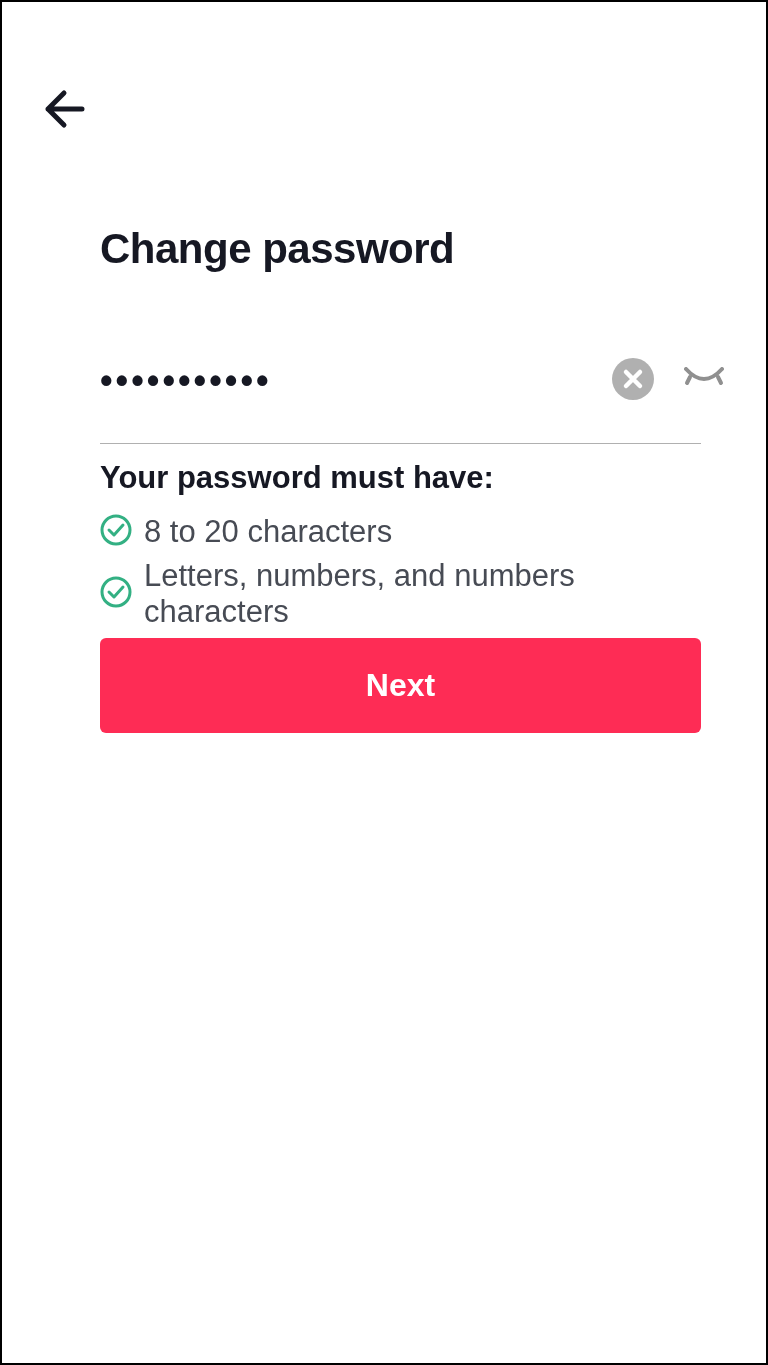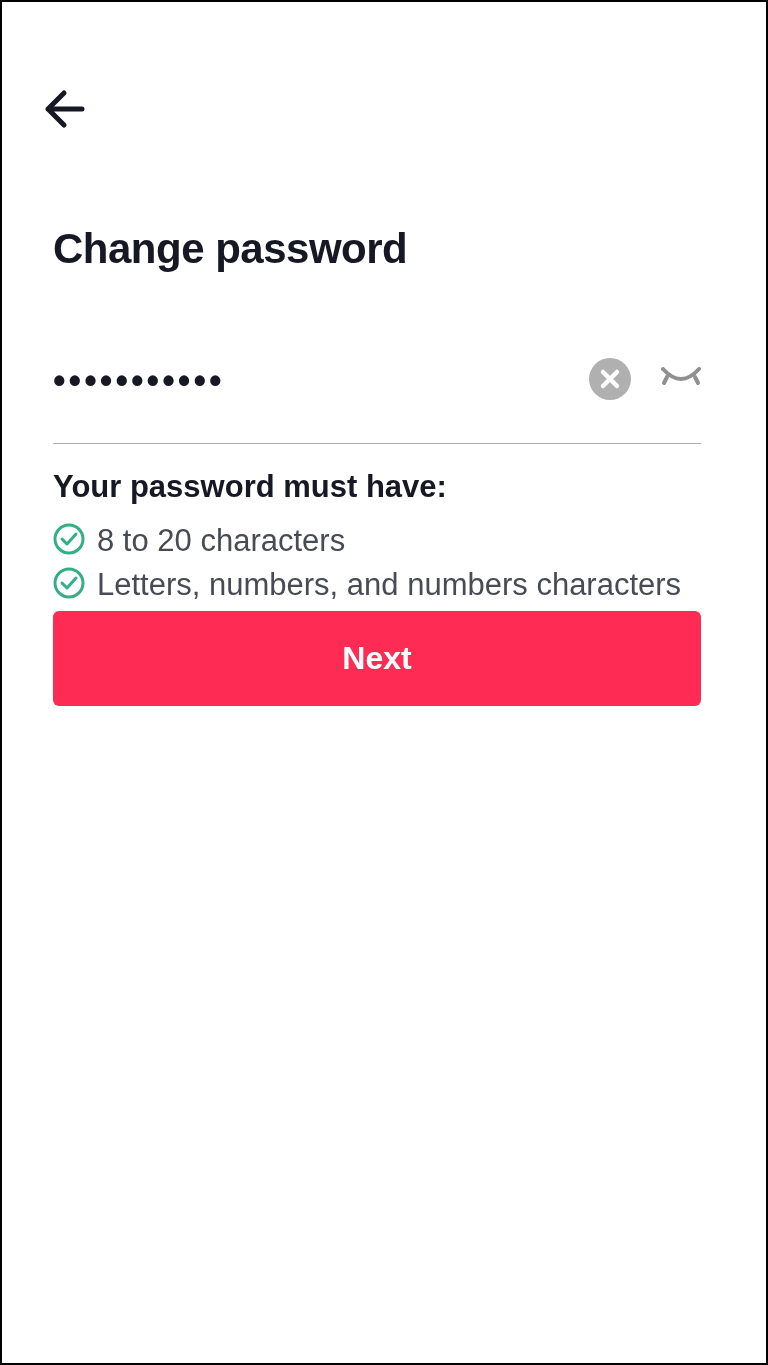--- a/index.html
+++ b/index.html
@@ -18,21 +18,21 @@
     .header {
       padding: 85px 0 0 40px;
     }
     .back-btn {
       background: none;
       border: none;
       cursor: pointer;
       padding: 0;
     }
     .content {
-      padding: 90px 65px 0 51px;
+      padding: 90px 65px 0 98px;
     }
     .page-title {
       font-size: 42px;
       font-weight: 800;
       color: #161823;
       letter-spacing: -0.5px;
     }
     .input-row {
       display: flex;
       align-items: center;
@@ -57,32 +57,32 @@
       display: flex;
       align-items: center;
       justify-content: center;
     }
     .divider {
       margin-top: 40px;
       border: none;
       border-top: 1px solid #b0b0b0;
     }
     .requirements-title {
-      margin-top: 25px;
+      margin-top: 16px;
       font-size: 31px;
       font-weight: 700;
       color: #161823;
     }
     .requirements-list {
       list-style: none;
       margin-top: 18px;
     }
     .requirement-item {
       display: flex;
-      align-items: flex-start;
+      align-items: center;
       gap: 12px;
       margin-bottom: 8px;
     }
     .requirement-text {
       font-size: 31px;
       color: #474b54;
       font-weight: 400;
     }
     .check-icon {
       flex-shrink: 0;

